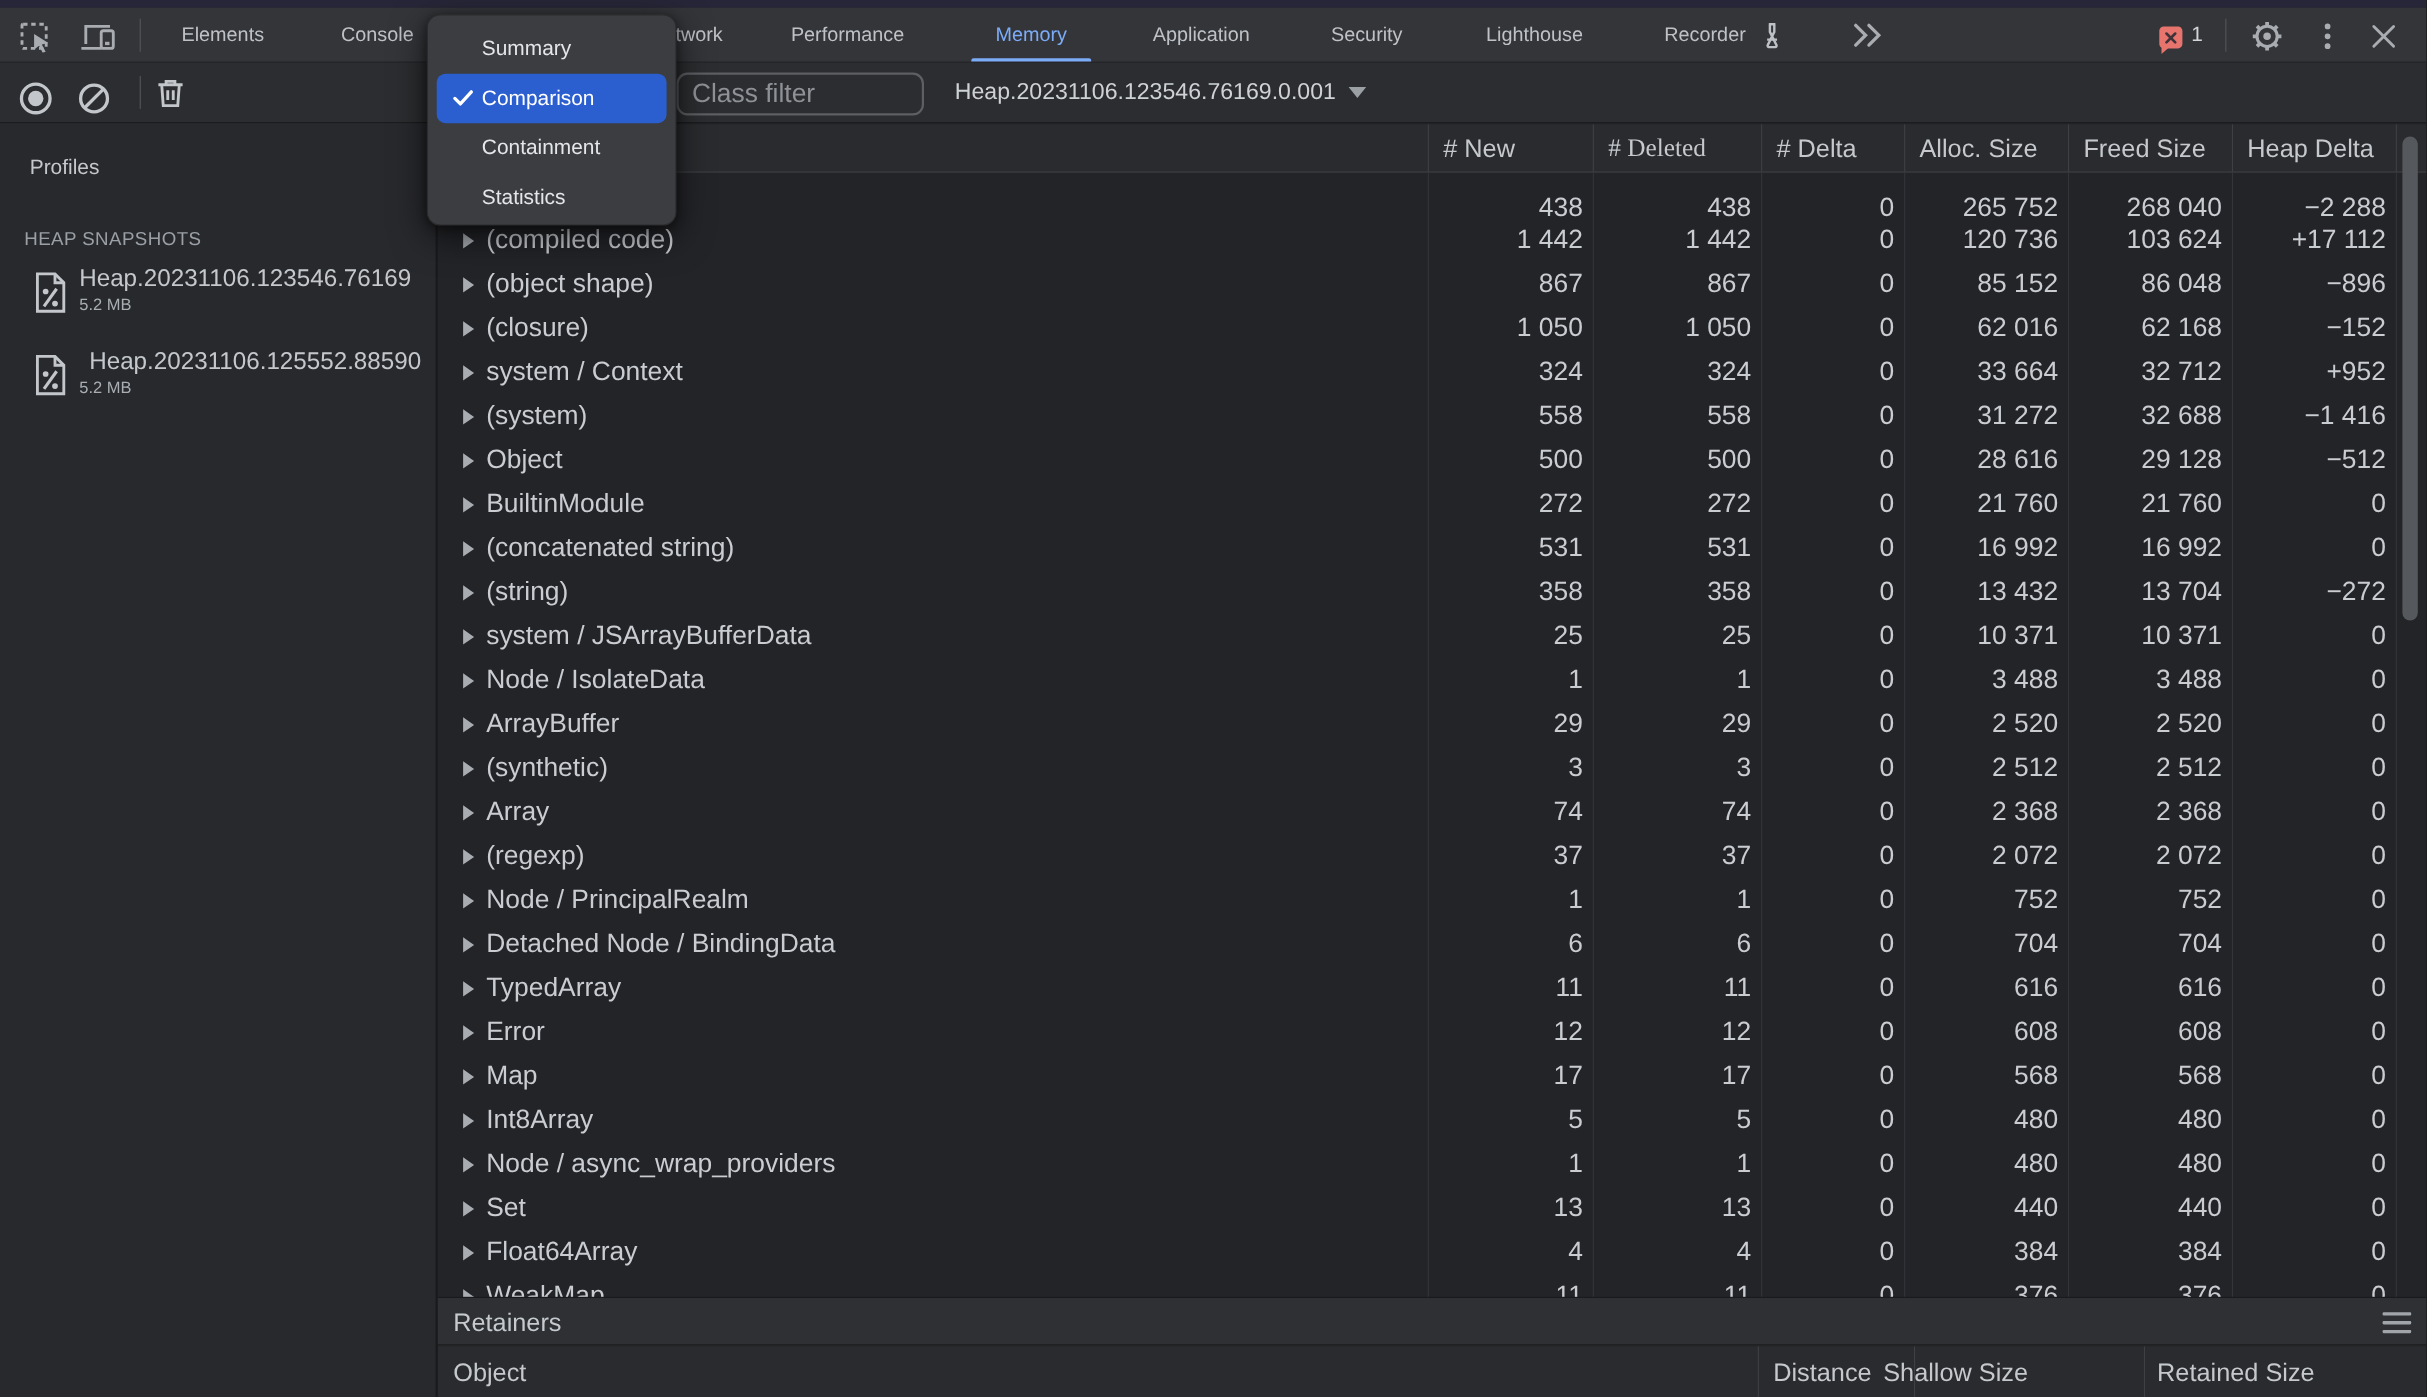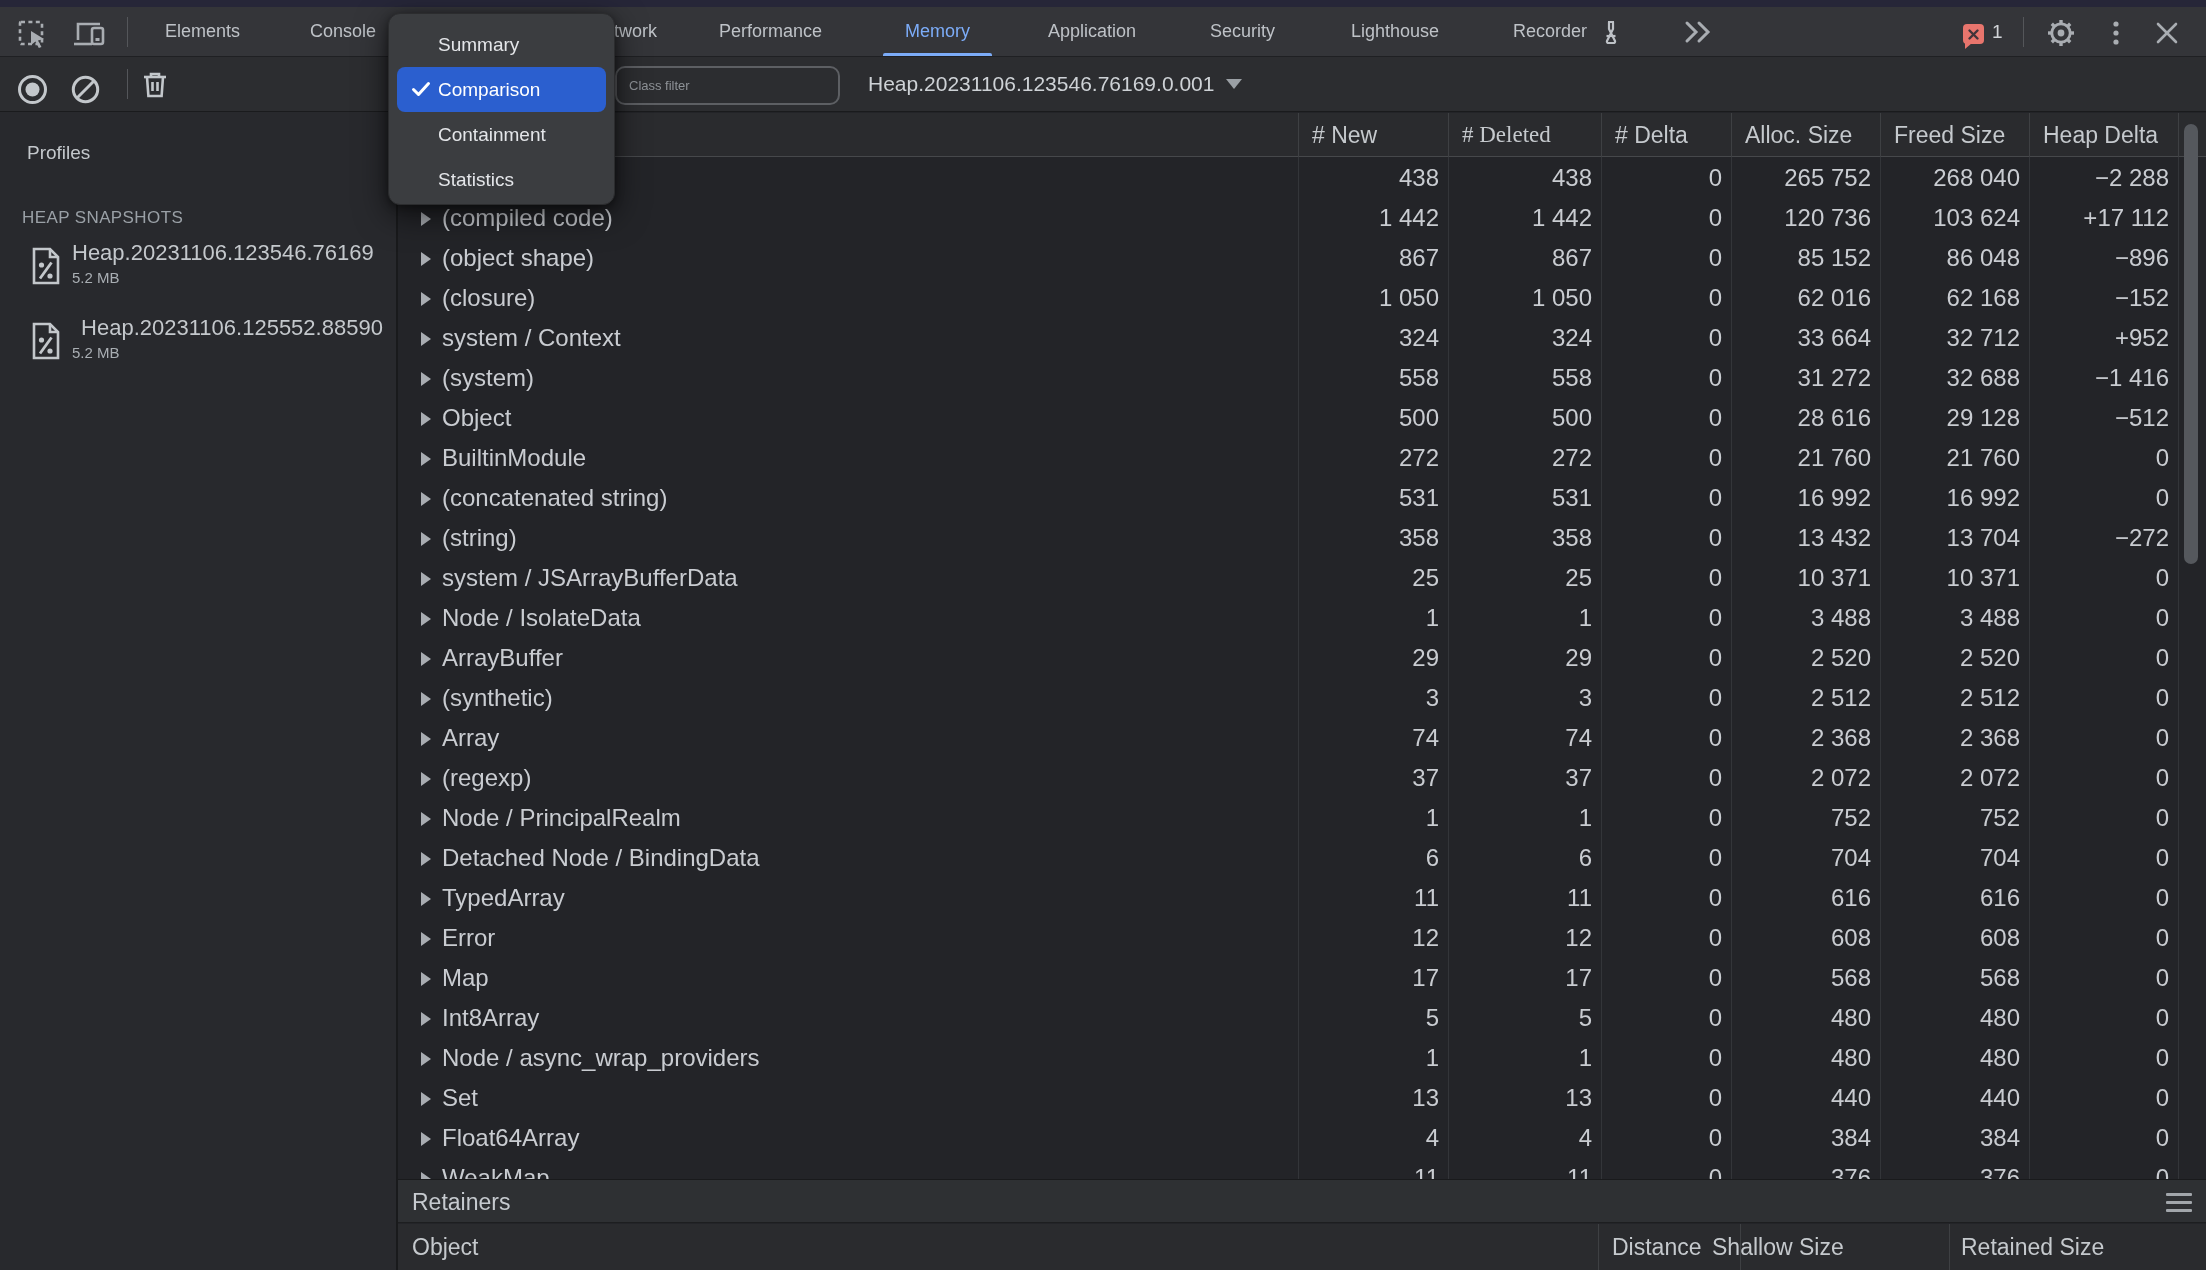--- a/index.html
+++ b/index.html
@@ -25,21 +25,21 @@
   #gear-icon{position:absolute;left:2046px;top:11px;width:30px;height:30px;color:#a9adb2;}
   #kebab-icon{position:absolute;left:2110px;top:13px;width:12px;height:26px;color:#a9adb2;}
   #close-icon{position:absolute;left:2154px;top:13px;width:26px;height:26px;color:#a9adb2;}
 
   
   #mem-toolbar{position:absolute;left:0;top:57px;width:2206px;height:55px;background:#2c2d30;border-bottom:1px solid #1a1b1d;}
   #record-icon{position:absolute;left:17px;top:17px;width:31px;height:31px;color:#c3c7cb;}
   #clear-icon{position:absolute;left:71px;top:18px;width:29px;height:29px;color:#c3c7cb;}
   #mem-sep{position:absolute;left:127px;top:12px;width:1px;height:30px;background:#54565a;}
   #trash-icon{position:absolute;left:142px;top:14px;width:26px;height:28px;color:#c3c7cb;}
-  #class-filter{position:absolute;left:615px;top:9px;width:225px;height:39px;background:transparent;border:2px solid #5d5f63;border-radius:10px;color:#7dd3fc;font-size:13px;padding:0 12px;outline:none;}
+  #class-filter{position:absolute;left:615px;top:9px;width:225px;height:39px;background:transparent;border:2px solid #5d5f63;border-radius:10px;color:#7dd3fc;font-size:24px;padding:0 12px;outline:none;}
   #class-filter::placeholder{color:#8e9297;}
   #heap-select{position:absolute;left:868px;top:0;height:54px;display:flex;align-items:center;font-size:21px;color:#ced2d6;cursor:default;}
   #heap-select .caret{margin-left:12px;width:0;height:0;border-left:8px solid transparent;border-right:8px solid transparent;border-top:10px solid #9ba0a5;}
 
   
   #sidebar{position:absolute;left:0;top:112px;width:398px;height:1158px;background:#28292d;border-right:2px solid #191a1c;}
   #profiles-title{position:absolute;left:27px;top:30px;font-size:19px;color:#c4c8cc;}
   #heap-section-label{position:absolute;left:22px;top:96px;font-size:17px;color:#9aa0a6;letter-spacing:.4px;}
   .snap-item{position:absolute;left:0;width:396px;height:64px;cursor:default;}
   .snap-icon{position:absolute;left:30px;top:6px;width:32px;height:40px;color:#c3c7cb;}
@@ -256,21 +256,21 @@
       <span class="hcell" style="left: 1645px;">Heap Delta</span>
     </div>
   <div id="grid-body">
       <div class="vline" style="left: 900px;"></div>
       <div class="vline" style="left: 1050px;"></div>
       <div class="vline" style="left: 1203px;"></div>
       <div class="vline" style="left: 1333px;"></div>
       <div class="vline" style="left: 1482px;"></div>
       <div class="vline" style="left: 1631px;"></div>
       <div class="vline" style="left: 1780px;"></div>
-      <div class="grow" style="top: 1px; text-decoration: underline;">
+      <div class="grow" style="top: 12px; text-decoration: underline;">
         <span class="num" style="left: 900px; width: 141px;">438</span>
         <span class="num" style="left: 1050px; width: 144px;">438</span>
         <span class="num" style="left: 1203px; width: 121px;">0</span>
         <span class="num" style="left: 1333px; width: 140px;">265 752</span>
         <span class="num" style="left: 1482px; width: 140px;">268 040</span>
         <span class="num" style="left: 1631px; width: 140px;">−2 288</span>
       </div>
       <div class="grow" style="top: 41px;">
         <span class="tri"></span>
         <span class="cname">(compiled code)</span>

